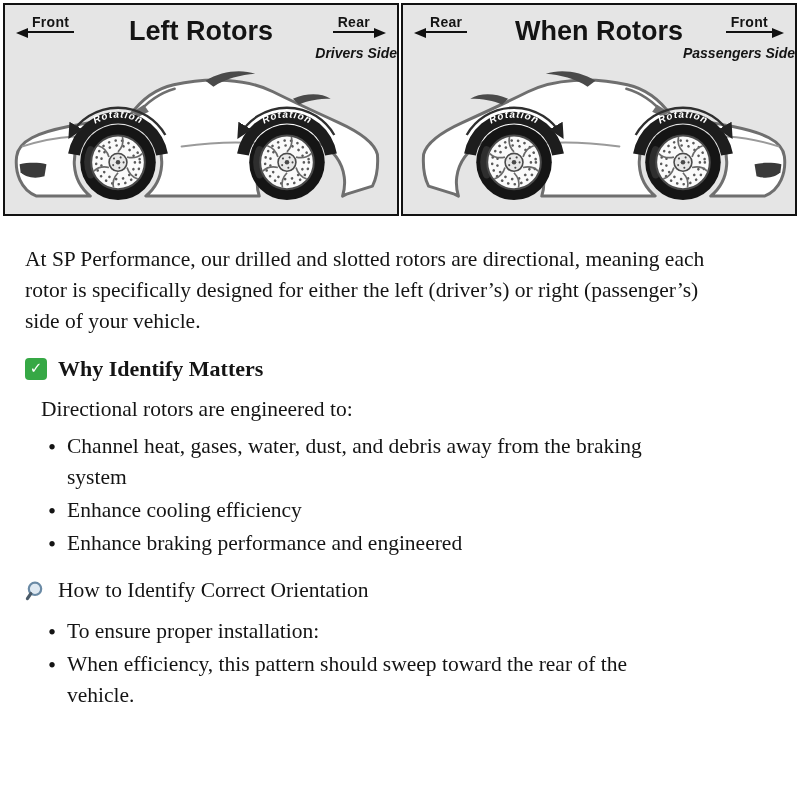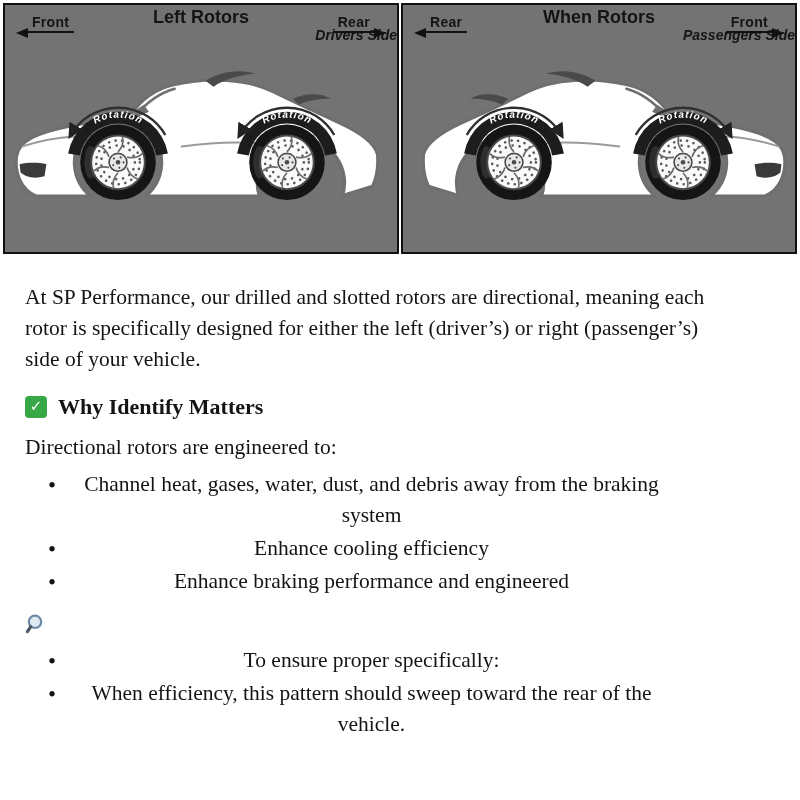--- a/index.html
+++ b/index.html
@@ -6,35 +6,35 @@
   html, body { width: 800px; background: #fff; }
   body {
     font-family: "Liberation Serif", serif;
     color: #141414;
     overflow: hidden;
   }
 
   
   .diagram { display: flex; padding: 3px 3px 0 3px; }
   .panel {
-    width: 396px; height: 251px;
+    width: 396px; height: 213px;
     border: 2.5px solid #111;
-    background: #737373;
+    background: #e5e5e5;
     position: relative;
     flex: 0 0 auto;
   }
   .panel + .panel { margin-left: 2px; }
 
   .panel-header { position: relative; height: 46px; }
   .panel-title {
     text-align: center;
     font-family: "Liberation Sans", sans-serif;
     font-weight: bold;
-    font-size: 18px;
-    padding-top: 3px;
+    font-size: 27px;
+    padding-top: 12px;
     line-height: 1.05;
   }
   .panel-subtitle {
     text-align: right;
     font-family: "Liberation Sans", sans-serif;
     font-weight: bold;
     font-style: italic;
     font-size: 14px;
   }
   .dir {
@@ -72,25 +72,25 @@
   .h-why  { font-size: 22px;   font-weight: bold; }
   .h-how  { font-size: 21.5px; font-weight: normal; }
   .check-box {
     width: 22px; height: 22px; flex: 0 0 auto;
     background: #36A845; border-radius: 4px;
     color: #fff; font-size: 15px; font-weight: bold;
     display: inline-flex; align-items: center; justify-content: center;
     font-family: "DejaVu Sans", sans-serif;
   }
   .mag-icon { flex: 0 0 auto; display: inline-flex; }
-  .lead { margin: 8px 0 6px 0; }
+  .lead { margin: 8px 0 6px 16px; }
   ul.bullets { list-style: none; margin: 4px 0 10px 23px; }
   ul.bullets li {
     position: relative; padding-left: 19px;
-    margin-bottom: 2px; max-width: 628px; text-align: center;
+    margin-bottom: 2px; max-width: 628px;
   }
   ul.bullets li::before {
     content: "•";
     position: absolute; left: 0; top: 0;
     font-size: 23px; line-height: 34px;
   }
 </style>
 </head>
 <body>
 
@@ -262,20 +262,21 @@
     <li>Enhance braking performance and engineered</li>
   </ul>
 
   <div class="sec-heading h-how">
     <span class="mag-icon">
       <svg width="22" height="22" viewBox="0 0 22 22">
         <circle cx="10" cy="8.8" r="6.2" fill="#dfe9f2" stroke="#6a8aa5" stroke-width="2.2"></circle>
         <line x1="5.8" y1="13.6" x2="2.4" y2="18.6" stroke="#4a5a68" stroke-width="3.2" stroke-linecap="round"></line>
       </svg>
     </span>
+    <span>How to Identify Correct Orientation</span>
   </div>
 
   <ul class="bullets">
-    <li>To ensure proper specifically:</li>
+    <li>To ensure proper installation:</li>
     <li>When efficiency, this pattern should sweep toward the rear of the vehicle.</li>
   </ul>
 
 </div>
 
 </body></html>

